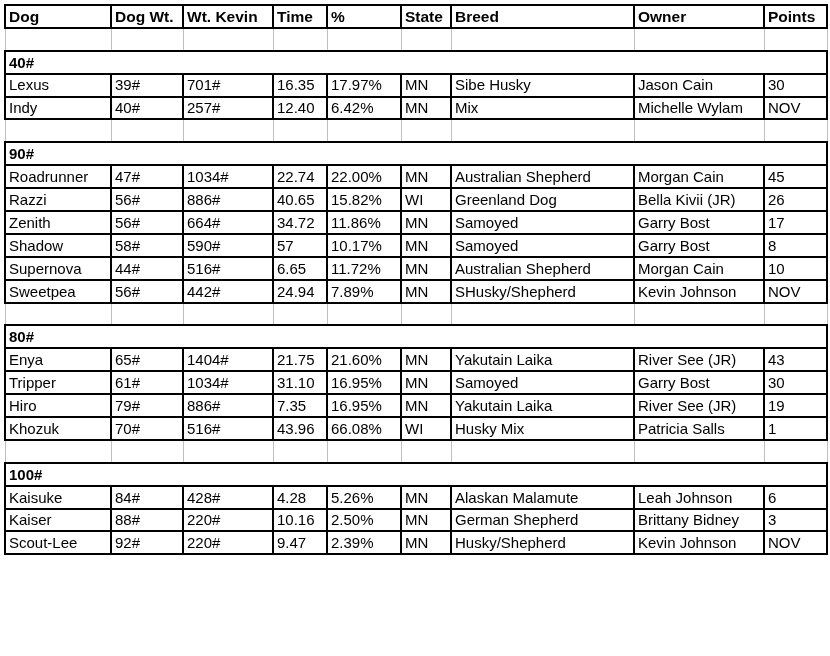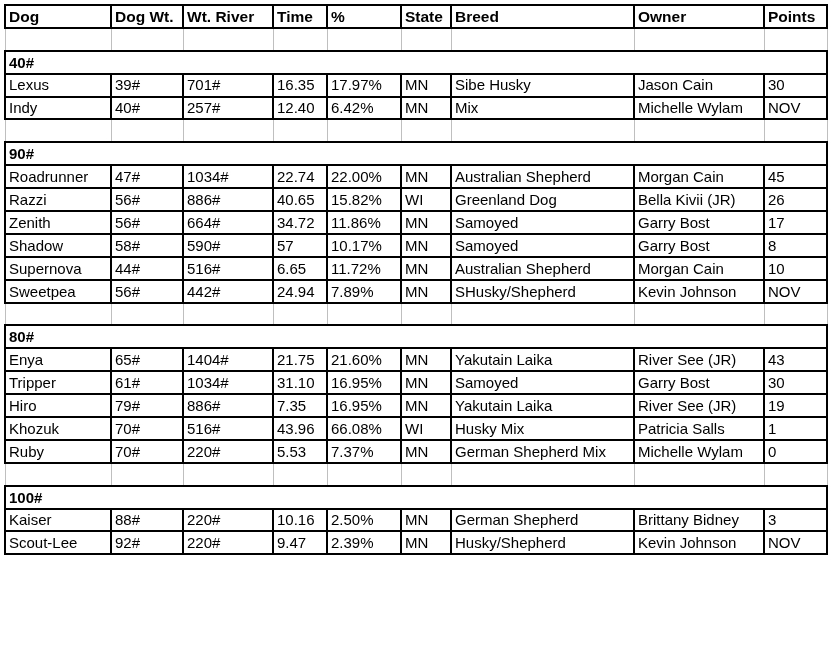--- a/index.html
+++ b/index.html
@@ -48,21 +48,21 @@
     <col style="width:74px">
     <col style="width:50px">
     <col style="width:183px">
     <col style="width:130px">
     <col style="width:63px">
   </colgroup>
   <thead id="grid-head">
       <tr>
         <th class="b2">Dog</th>
         <th class="b2">Dog Wt.</th>
-        <th class="b2">Wt. River</th>
+        <th class="b2">Wt. Kevin</th>
         <th class="b2">Time</th>
         <th class="b2">%</th>
         <th class="b2">State</th>
         <th class="b2">Breed</th>
         <th class="b2">Owner</th>
         <th class="b2">Points</th>
       </tr>
     </thead>
   <tbody id="grid-body">
       <tr>
@@ -233,43 +233,43 @@
         <td class="b2 c">70#</td>
         <td class="b2 c">516#</td>
         <td class="b2">43.96</td>
         <td class="b2">66.08%</td>
         <td class="b2">WI</td>
         <td class="b2">Husky Mix</td>
         <td class="b2">Patricia Salls</td>
         <td class="b2 c">1</td>
       </tr>
       <tr>
-        <td class="b2">Ruby</td>
-        <td class="b2 c">70#</td>
-        <td class="b2 c">220#</td>
-        <td class="b2">5.53</td>
-        <td class="b2">7.37%</td>
-        <td class="b2">MN</td>
-        <td class="b2">German Shepherd Mix</td>
-        <td class="b2">Michelle Wylam</td>
-        <td class="b2 c">0</td>
-      </tr>
-      <tr>
         <td class="b1"></td>
         <td class="b1"></td>
         <td class="b1"></td>
         <td class="b1"></td>
         <td class="b1"></td>
         <td class="b1"></td>
         <td class="b1"></td>
         <td class="b1"></td>
         <td class="b1"></td>
       </tr>
       <tr>
         <td colspan="9" class="b2 section-cell">100#</td>
+      </tr>
+      <tr>
+        <td class="b2">Kaisuke</td>
+        <td class="b2 c">84#</td>
+        <td class="b2 c">428#</td>
+        <td class="b2">4.28</td>
+        <td class="b2">5.26%</td>
+        <td class="b2">MN</td>
+        <td class="b2">Alaskan Malamute</td>
+        <td class="b2">Leah Johnson</td>
+        <td class="b2 c">6</td>
       </tr>
       <tr>
         <td class="b2">Kaiser</td>
         <td class="b2 c">88#</td>
         <td class="b2 c">220#</td>
         <td class="b2">10.16</td>
         <td class="b2">2.50%</td>
         <td class="b2">MN</td>
         <td class="b2">German Shepherd</td>
         <td class="b2">Brittany Bidney</td>

